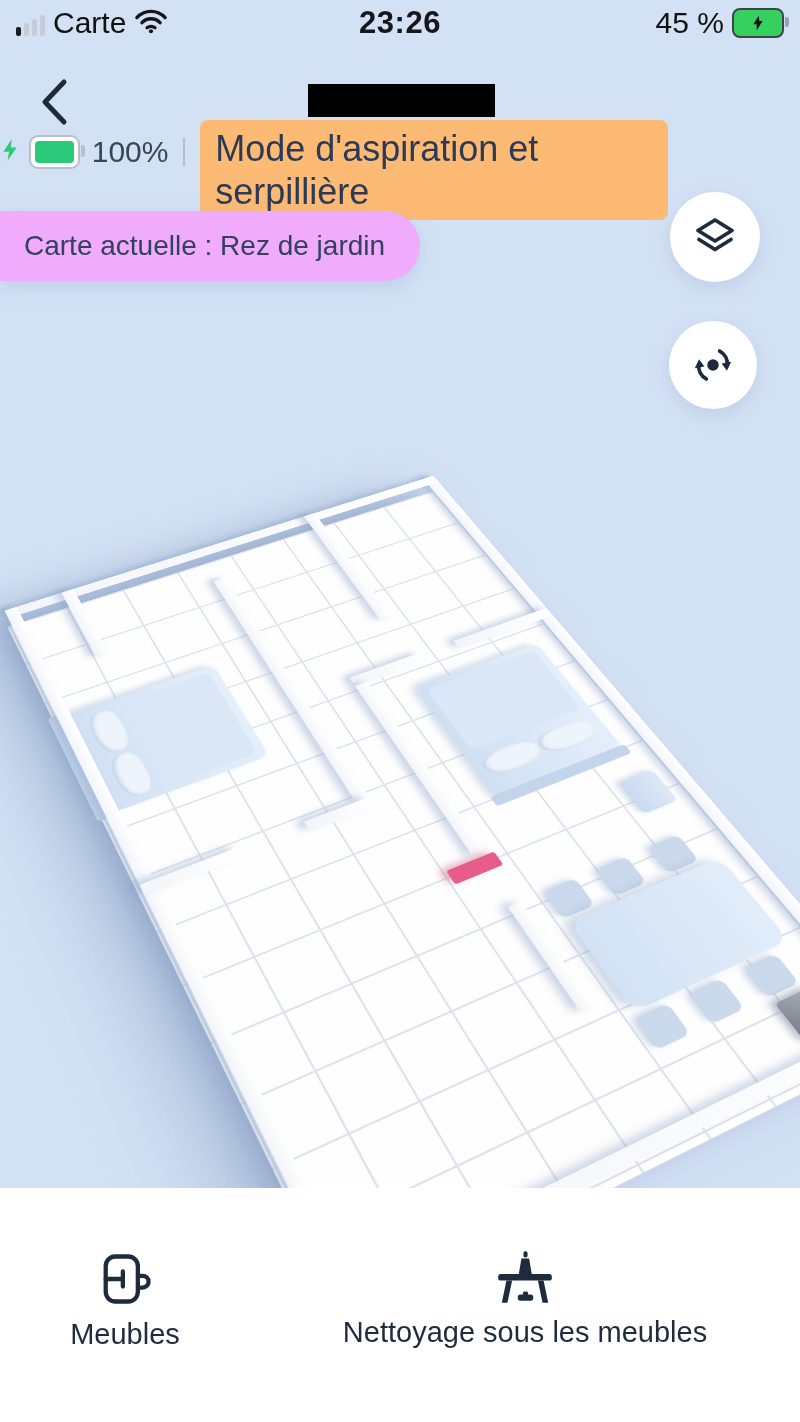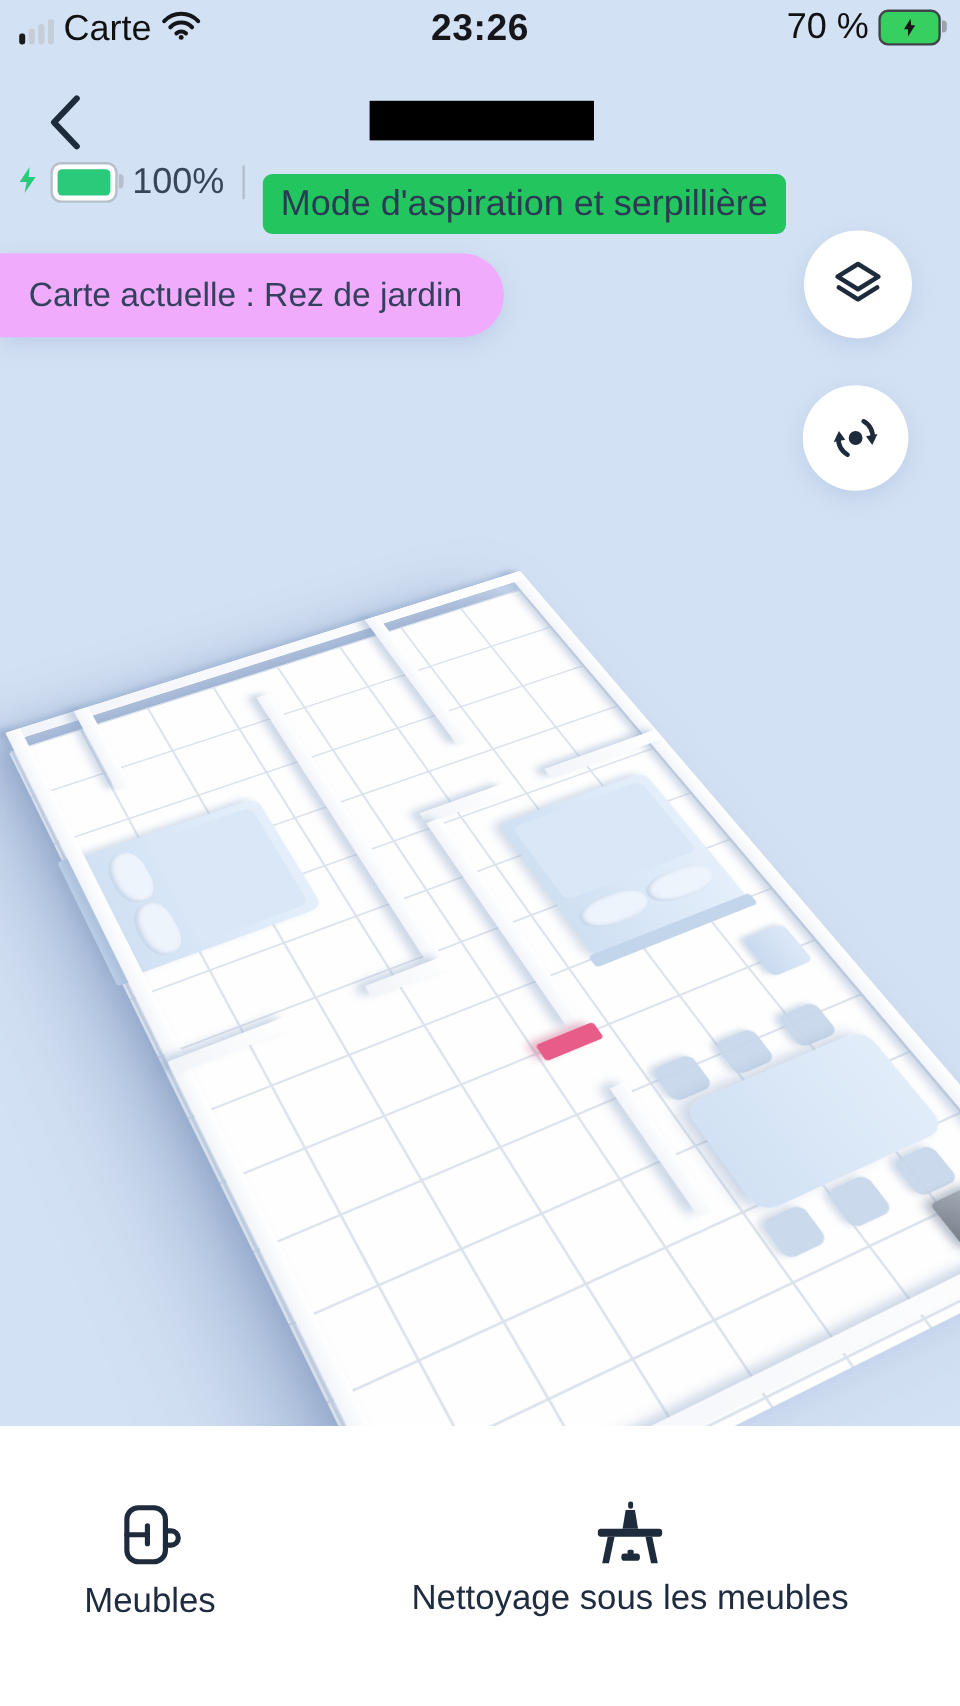--- a/index.html
+++ b/index.html
@@ -22,21 +22,21 @@
 
   
   #back-btn{position:absolute;left:30px;top:76px;width:48px;height:54px;background:none;border:none;padding:0;cursor:pointer;}
   #redacted-bar{position:absolute;left:308px;top:84px;width:187px;height:33px;background:#000;}
   #device-row{position:absolute;top:128px;left:0;width:668px;height:48px;display:flex;align-items:center;justify-content:center;gap:9px;}
   .dev-batt{position:relative;width:52px;height:30px;border:2px solid #b6c0cd;border-radius:9px;background:#fdfdfe;}
   .dev-batt .fill{position:absolute;left:4px;top:4px;right:4px;bottom:4px;background:#2bc97a;border-radius:4px;}
   .dev-batt:after{content:"";position:absolute;right:-7px;top:8px;width:4px;height:12px;background:#b6c0cd;border-radius:0 3px 3px 0;}
   .dev-batt-pct{font-size:30px;color:#39455a;margin-left:3px;}
   .dev-sep{width:2px;height:28px;background:#b3bdce;margin:0 6px;}
-  #mode-badge{background:#22c55e;border-radius:8px;padding:7px 15px;font-size:30px;color:#2c3a55;line-height:1.2;margin-top:36px;}
+  #mode-badge{background:#fdba74;border-radius:8px;padding:7px 15px;font-size:36px;color:#2c3a55;line-height:1.2;margin-top:36px;}
 
   
   #map-pill{position:absolute;left:0;top:211px;height:70px;min-width:420px;box-sizing:border-box;background:#f0abfc;
             border-radius:0 36px 36px 0;display:flex;align-items:center;padding:0 34px 0 24px;
             font-size:28px;color:#33415c;box-shadow:0 6px 18px rgba(150,175,210,.35);}
   .circle-btn{position:absolute;width:90px;height:90px;border-radius:50%;background:#fff;border:none;cursor:pointer;
               display:flex;align-items:center;justify-content:center;box-shadow:0 6px 18px rgba(150,175,210,.35);}
   #btn-layers{left:670px;top:192px;}
   #btn-rotate{left:669px;top:321px;width:88px;height:88px;}
 
@@ -85,21 +85,21 @@
         <svg width="34" height="26" viewBox="0 0 30 23" fill="none" stroke="#15151a" stroke-width="3" stroke-linecap="round">
           <path d="M2.5 8.5 a17 17 0 0 1 25 0"></path>
           <path d="M7 13 a11 11 0 0 1 16 0"></path>
           <path d="M11.5 17.5 a5.5 5.5 0 0 1 7 0"></path>
           <circle cx="15" cy="20.5" r="1.8" fill="#15151a" stroke="none"></circle>
         </svg>
       </span>
     </div>
     <div class="sb-time">23:26</div>
     <div class="sb-right">
-      <span class="sb-batt-label">70 %</span>
+      <span class="sb-batt-label">45 %</span>
       <span class="sb-batt">
         <svg width="16" height="18" viewBox="0 0 24 24" fill="#15151a">
             <path d="M13 1 L5 14 h5 L10 23 L19 9 h-5 Z"></path>
           </svg>
       </span>
     </div>
   </div>
 
   <button id="back-btn">
     <svg width="34" height="48" viewBox="0 0 28 48" fill="none" stroke="#1e2b3c" stroke-width="5" stroke-linecap="round" stroke-linejoin="round">

